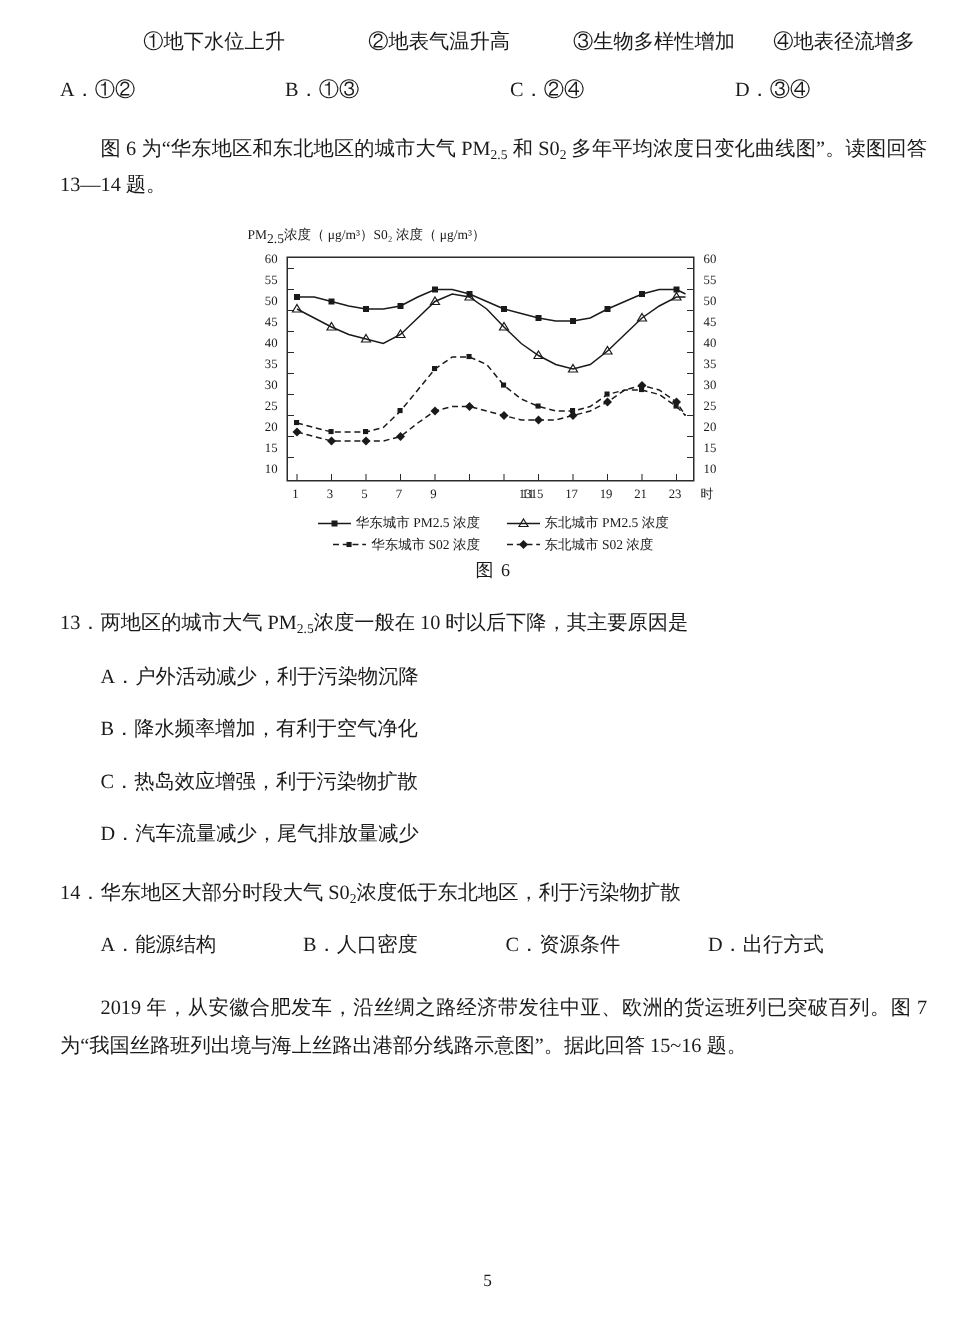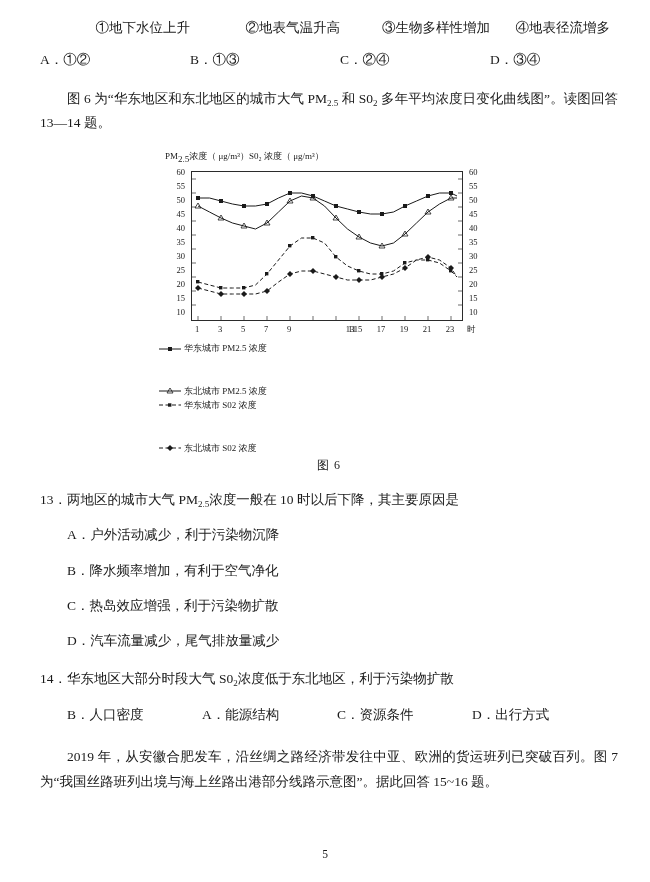--- a/index.html
+++ b/index.html
@@ -123,23 +123,22 @@
     font-size: 8.5px;
     line-height: 1;
   }
   .legend {
     margin-top: 4px;
     font-size: 9px;
     line-height: 1.6;
   }
   .legend-row {
     display: flex;
-    justify-content: flex-start;
-    gap: 28px;
-    flex-direction: column;
+    justify-content: center;
+    gap: 18px;
   }
   .legend-item {
     display: flex;
     align-items: center;
     gap: 3px;
     white-space: nowrap;
   }
   .legend-swatch { display: block; }
   .fig-caption {
     text-align: center;
@@ -396,22 +395,22 @@
     </div>
 
     <div class="q"><span>13．两地区的城市大气 PM</span><sub>2.5</sub><span>浓度一般在 10 时以后下降，其主要原因是</span></div>
     <div class="choice">A．户外活动减少，利于污染物沉降</div>
     <div class="choice">B．降水频率增加，有利于空气净化</div>
     <div class="choice">C．热岛效应增强，利于污染物扩散</div>
     <div class="choice">D．汽车流量减少，尾气排放量减少</div>
 
     <div class="q"><span>14．华东地区大部分时段大气 S0</span><sub>2</sub><span>浓度低于东北地区，利于污染物扩散</span></div>
     <div class="choice-row">
+      <span class="c">A．能源结构</span>
       <span class="c">B．人口密度</span>
-      <span class="c">A．能源结构</span>
       <span class="c">C．资源条件</span>
       <span class="c">D．出行方式</span>
     </div>
 
     <div class="para indent" style="margin-top:18px;">2019 年，从安徽合肥发车，沿丝绸之路经济带发往中亚、欧洲的货运班列已突破百列。图 7 为“我国丝路班列出境与海上丝路出港部分线路示意图”。据此回答 15~16 题。</div>
 
   </div>
 
   <div class="footer-page">5</div>
 </div>

